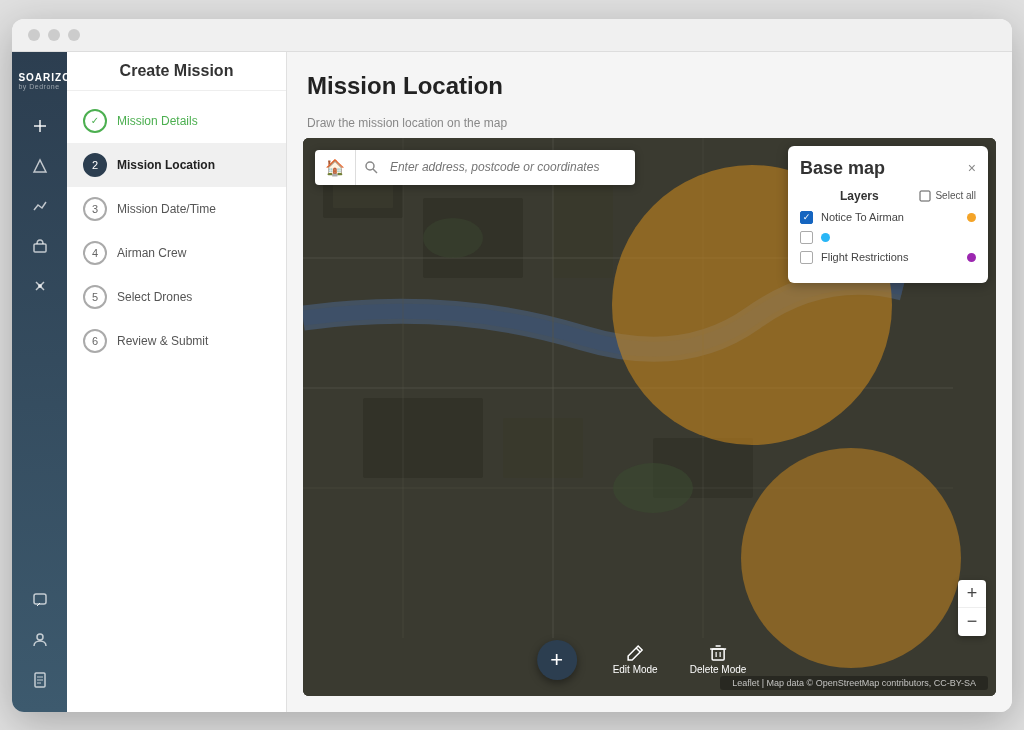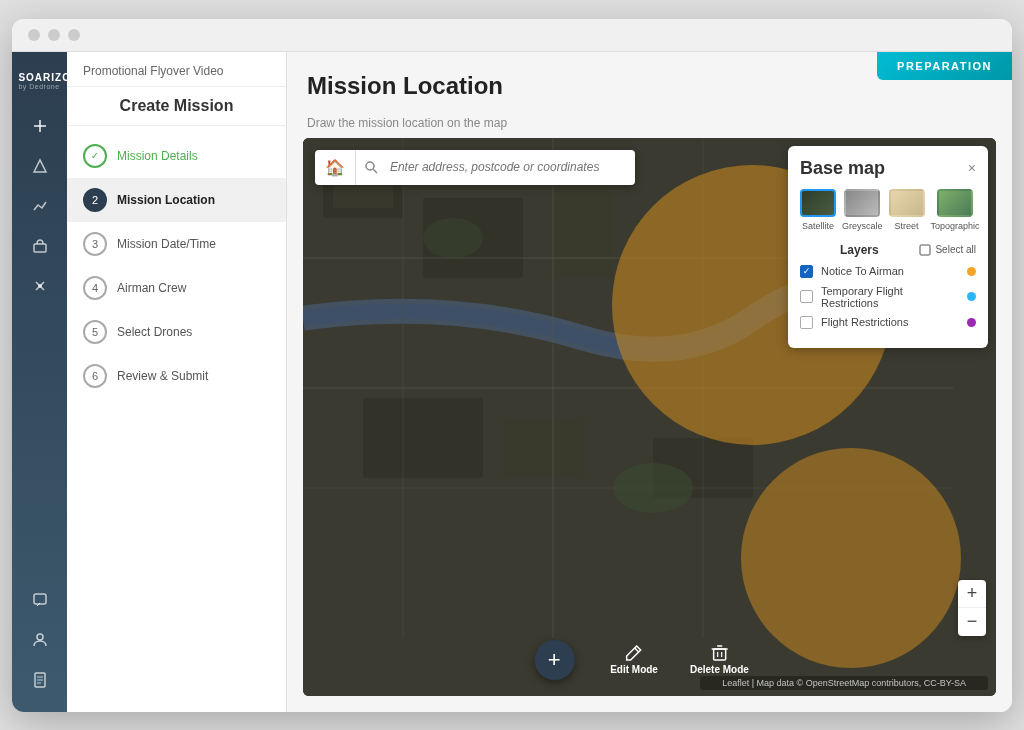--- a/index.html
+++ b/index.html
@@ -358,21 +358,21 @@
       border-bottom: 1px solid #eee;
     }
     .zoom-btn:last-child { border-bottom: none; }
     
     .map-attribution {
       position: absolute;
       bottom: 6px; right: 8px;
       font-size: 9px;
       color: rgba(255,255,255,0.7);
       background: rgba(0,0,0,0.3);
-      padding: 2px 22px;
+      padding: 2px 12px;
       border-radius: 3px;
     }
     
     .map-toolbar {
       position: absolute;
       bottom: 16px; left: 50%;
       transform: translateX(-50%);
       display: flex;
       align-items: center;
       gap: 0;
@@ -392,21 +392,21 @@
       display: flex;
       flex-direction: column;
       align-items: center;
       gap: 2px;
       margin: 0 16px;
       cursor: pointer;
     }
     .toolbar-label {
       font-size: 10px;
       color: white;
-      font-weight: 700;
+      font-weight: 400;
       text-align: center;
     }
     
     .next-step-row {
       display: flex;
       justify-content: flex-end;
       padding: 10px 16px;
     }
     .next-step-btn {
       background: linear-gradient(135deg, #2c3e50, #1a2a3a);
@@ -489,21 +489,20 @@
         <svg width="16" height="16" viewBox="0 0 16 16">
             <rect x="3" y="1" width="10" height="14" rx="1" fill="none" stroke="rgba(255,255,255,0.7)" stroke-width="1.5"></rect>
             <line x1="5" y1="5" x2="11" y2="5" stroke="rgba(255,255,255,0.7)" stroke-width="1"></line>
             <line x1="5" y1="8" x2="11" y2="8" stroke="rgba(255,255,255,0.7)" stroke-width="1"></line>
             <line x1="5" y1="11" x2="9" y2="11" stroke="rgba(255,255,255,0.7)" stroke-width="1"></line>
           </svg>
       </div>
     </div>
 
     <div class="steps-sidebar">
-      <div class="project-title">Promotional Flyover Video</div>
       <div class="create-mission-title">Create Mission</div>
 
       <div class="steps-list">
 
         <div class="step-item">
           <div class="step-number completed">
             <span style="color:#4CAF50;font-size:10px;">✓</span>
           </div>
           <span class="step-label completed">Mission Details</span>
         </div>
@@ -531,21 +530,20 @@
         <div class="step-item">
           <div class="step-number">6</div>
           <span class="step-label">Review &amp; Submit</span>
         </div>
 
       </div>
     </div>
 
     <div class="main-content">
 
-      <div class="prep-badge">PREPARATION</div>
 
       <div class="mission-header">
         <div class="mission-title">Mission Location</div>
         <div class="mission-subtitle">Draw the mission location on the map</div>
       </div>
 
       <div class="map-container">
         <div class="map-bg">
 
           <svg width="100%" height="100%" xmlns="http://www.w3.org/2000/svg" style="position:absolute;inset:0;">
@@ -594,58 +592,39 @@
               </svg>
           </div>
           <input class="map-search-input" type="text" placeholder="Enter address, postcode or coordinates" style="">
         </div>
 
         <div class="base-map-panel">
           <div class="panel-header">
             <span class="panel-title">Base map</span>
             <span class="panel-close">×</span>
           </div>
-          <div class="map-type-row">
-            <div class="map-type-item">
-              <div class="map-type-thumb satellite selected"></div>
-              <span class="map-type-label">Satellite</span>
-            </div>
-            <div class="map-type-item">
-              <div class="map-type-thumb greyscale"></div>
-              <span class="map-type-label">Greyscale</span>
-            </div>
-            <div class="map-type-item">
-              <div class="map-type-thumb street"></div>
-              <span class="map-type-label">Street</span>
-            </div>
-            <div class="map-type-item">
-              <div class="map-type-thumb topographic"></div>
-              <span class="map-type-label">Topographic</span>
-            </div>
-          </div>
 
           <div class="layers-header">
             <span class="layers-title">Layers</span>
             <div class="select-all-btn">
               <svg width="12" height="12" viewBox="0 0 12 12">
                   <rect x="1" y="1" width="10" height="10" rx="1" fill="none" stroke="#555" stroke-width="1"></rect>
                 </svg>
               <span>Select all</span>
             </div>
           </div>
 
           <div class="layer-item">
             <div class="layer-checkbox checked"></div>
             <span class="layer-label">Notice To Airman</span>
             <div class="layer-dot" style="background:#F4A428;"></div>
           </div>
 
           <div class="layer-item">
             <div class="layer-checkbox"></div>
-            <span class="layer-label">Temporary Flight Restrictions</span>
             <div class="layer-dot" style="background:#29B6F6;"></div>
           </div>
 
           <div class="layer-item">
             <div class="layer-checkbox"></div>
             <span class="layer-label">Flight Restrictions</span>
             <div class="layer-dot" style="background:#9C27B0;"></div>
           </div>
         </div>
 

